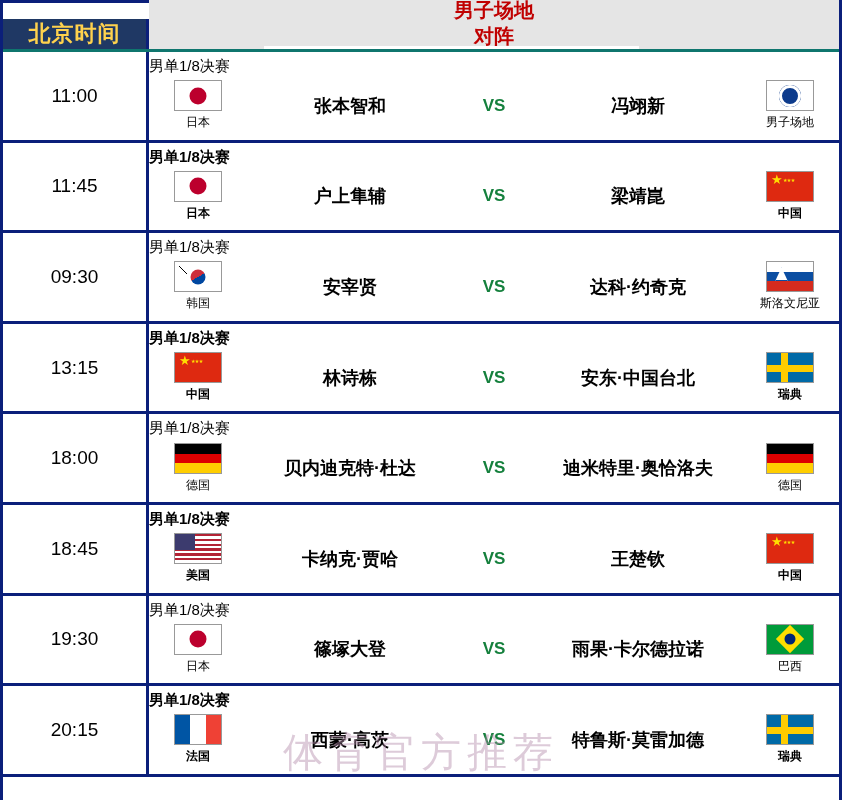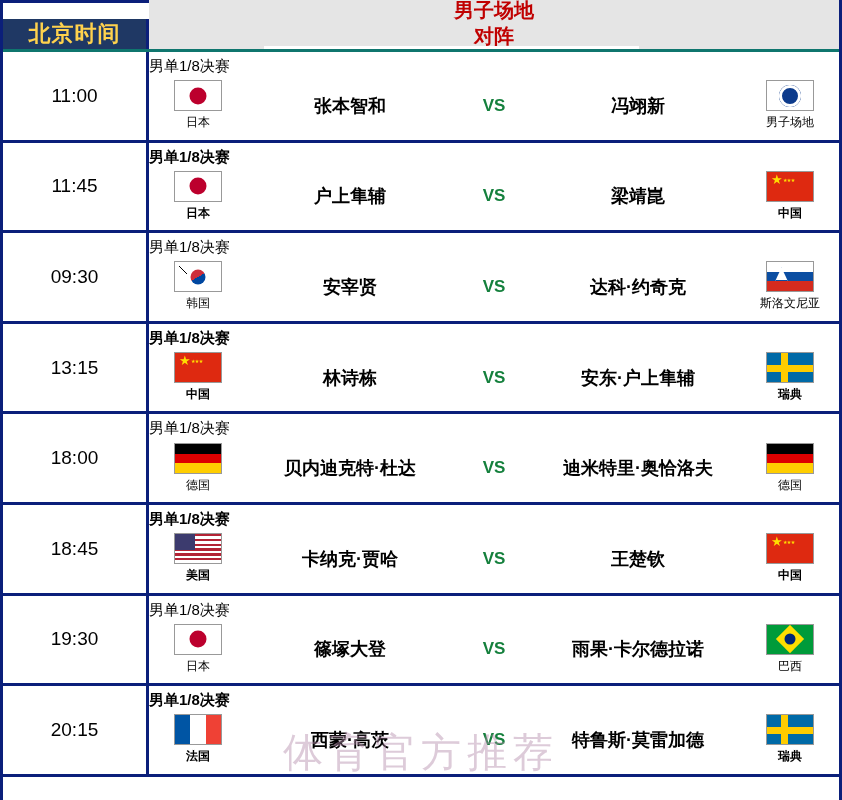--- a/index.html
+++ b/index.html
@@ -363,21 +363,21 @@
         <div class="cell-time">13:15</div>
         <div class="cell-match">
           <div class="event-label">男单1/8决赛</div>
           <div class="matchup">
             <div class="flag-box">
               <div class="flag f-cn"></div>
               <div class="flag-label">中国</div>
             </div>
             <div class="player">林诗栋</div>
             <div class="vs">VS</div>
-            <div class="player">安东·户上隼辅</div>
+            <div class="player">安东·中国台北</div>
             <div class="flag-box">
               <div class="flag f-se"></div>
               <div class="flag-label">瑞典</div>
             </div>
           </div>
         </div>
       </div>
       <div class="row">
         <div class="cell-time">18:00</div>
         <div class="cell-match">

